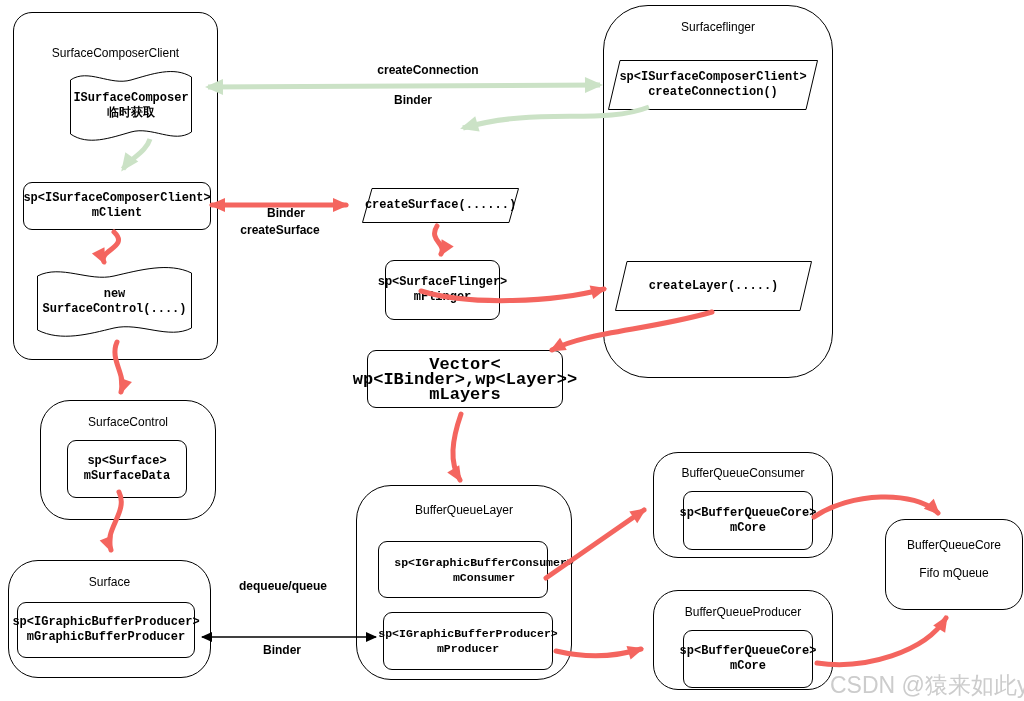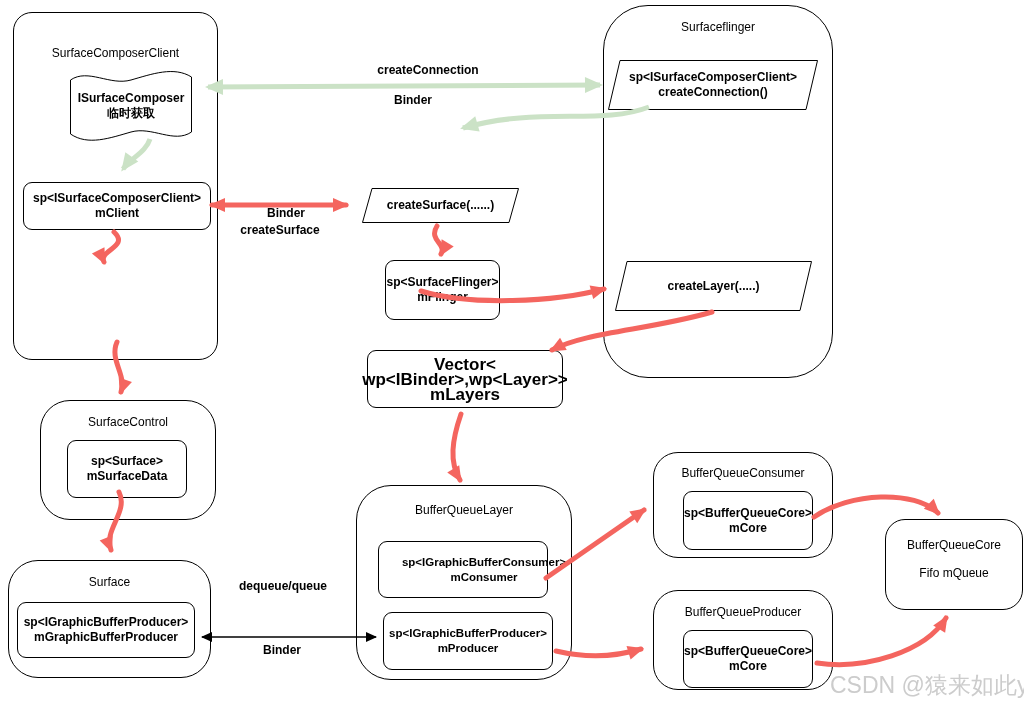--- a/index.html
+++ b/index.html
@@ -2,21 +2,21 @@
 <html><head>
 <meta charset="utf-8">
 <style>
   html,body{margin:0;padding:0;background:#fff;}
   #canvas{position:relative;width:1024px;height:701px;background:#fff;overflow:hidden;
           font-family:"Liberation Sans",sans-serif;}
   .container{position:absolute;border:1px solid #000;background:#fff;box-sizing:border-box;}
   .ctitle{position:absolute;left:0;width:100%;text-align:center;font-weight:400;font-size:12px;color:#000;}
   .box{position:absolute;border:1px solid #000;border-radius:9px;background:#fff;box-sizing:border-box;
        display:flex;align-items:center;justify-content:center;}
-  .label{font-weight:700;font-size:12px;line-height:15px;color:#000;text-align:center;white-space:pre-line;}
+  .label{font-weight:700;font-size:12px;line-height:15px;color:#000;text-align:center;white-space:pre-line;font-family:Liberation Mono, monospace;}
   .shape{position:absolute;}
   .shape svg{position:absolute;left:0;top:0;}
   .shape .label{position:absolute;left:0;top:0;width:100%;height:100%;
                 display:flex;align-items:center;justify-content:center;}
   .edge-label{position:absolute;transform:translate(-50%,-50%);font-weight:700;font-size:12px;color:#000;
               background:transparent;z-index:6;white-space:nowrap;}
   #arrows{position:absolute;left:0;top:0;z-index:5;pointer-events:none;}
   .g{stroke:#cbe2c6;stroke-width:5;fill:none;}
   .r{stroke:#f4655f;stroke-width:5;fill:none;stroke-linecap:round;}
   .b{stroke:#000;stroke-width:1.5;fill:none;}
@@ -130,20 +130,26 @@
   </div>
 
   <div class="shape" style="left:70px;top:67px;width:122px;height:78px;">
     <svg width="122" height="78">
       <path d="M0.5,13 C18,1 40,19 61,13 C82,7 104,-1 121.5,10 L121.5,65 C104,77 82,59 61,65 C40,71 18,79 0.5,67 Z" fill="#fff" stroke="#000"></path>
     </svg>
     <div class="label">ISurfaceComposer
 临时获取</div>
   </div>
 
+  <div class="shape" style="left:37px;top:262px;width:155px;height:80px;">
+    <svg width="155" height="80">
+      <path d="M0.5,14 C24,2 52,20 77,14 C103,8 132,0 154.5,11 L154.5,66 C132,78 103,60 77,66 C52,72 24,80 0.5,68 Z" fill="#fff" stroke="#000"></path>
+    </svg>
+    <div class="label">new SurfaceControl(....)</div>
+  </div>
 
   <div class="edge-label" style="left:428px;top:70px;">createConnection</div>
   <div class="edge-label" style="left:413px;top:100px;">Binder</div>
   <div class="edge-label" style="left:280px;top:186px;margin-top:44px;">createSurface</div>
   <div class="edge-label" style="left:286px;top:213px;">Binder</div>
   <div class="edge-label" style="left:283px;top:586px;">dequeue/queue</div>
   <div class="edge-label" style="left:282px;top:650px;">Binder</div>
 
   <svg id="arrows" width="1024" height="701" viewBox="0 0 1024 701">
     <defs>

